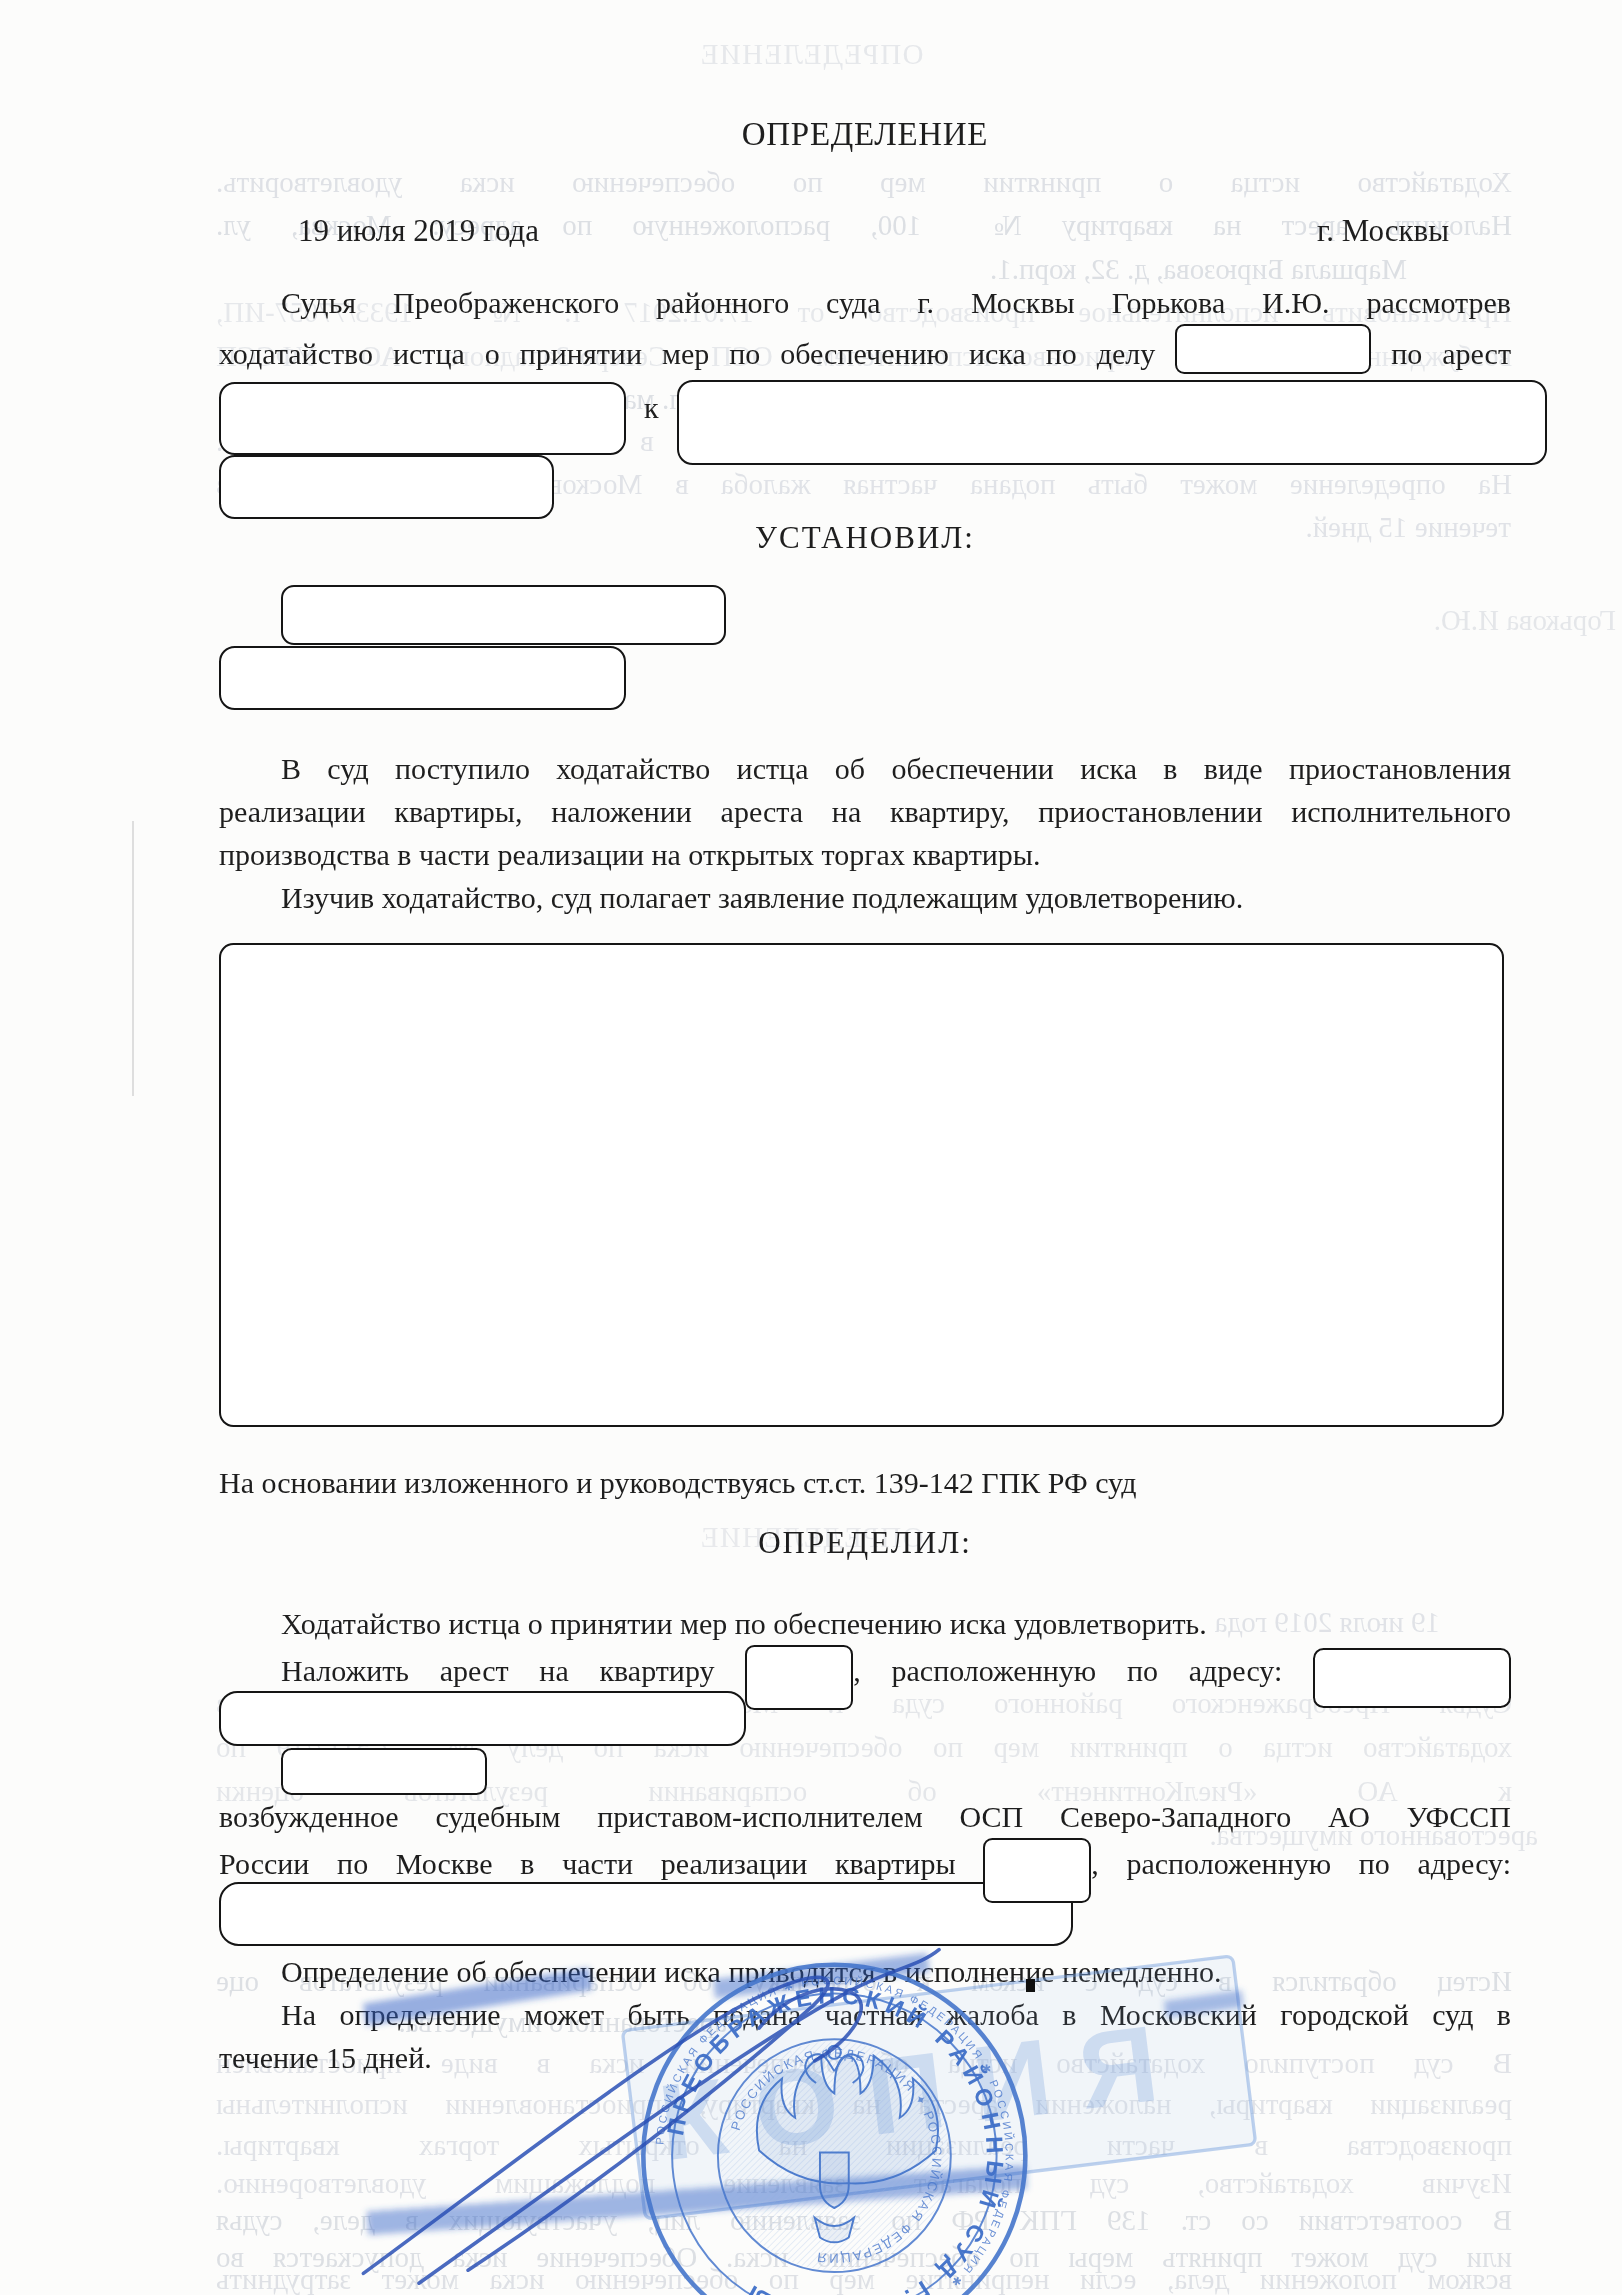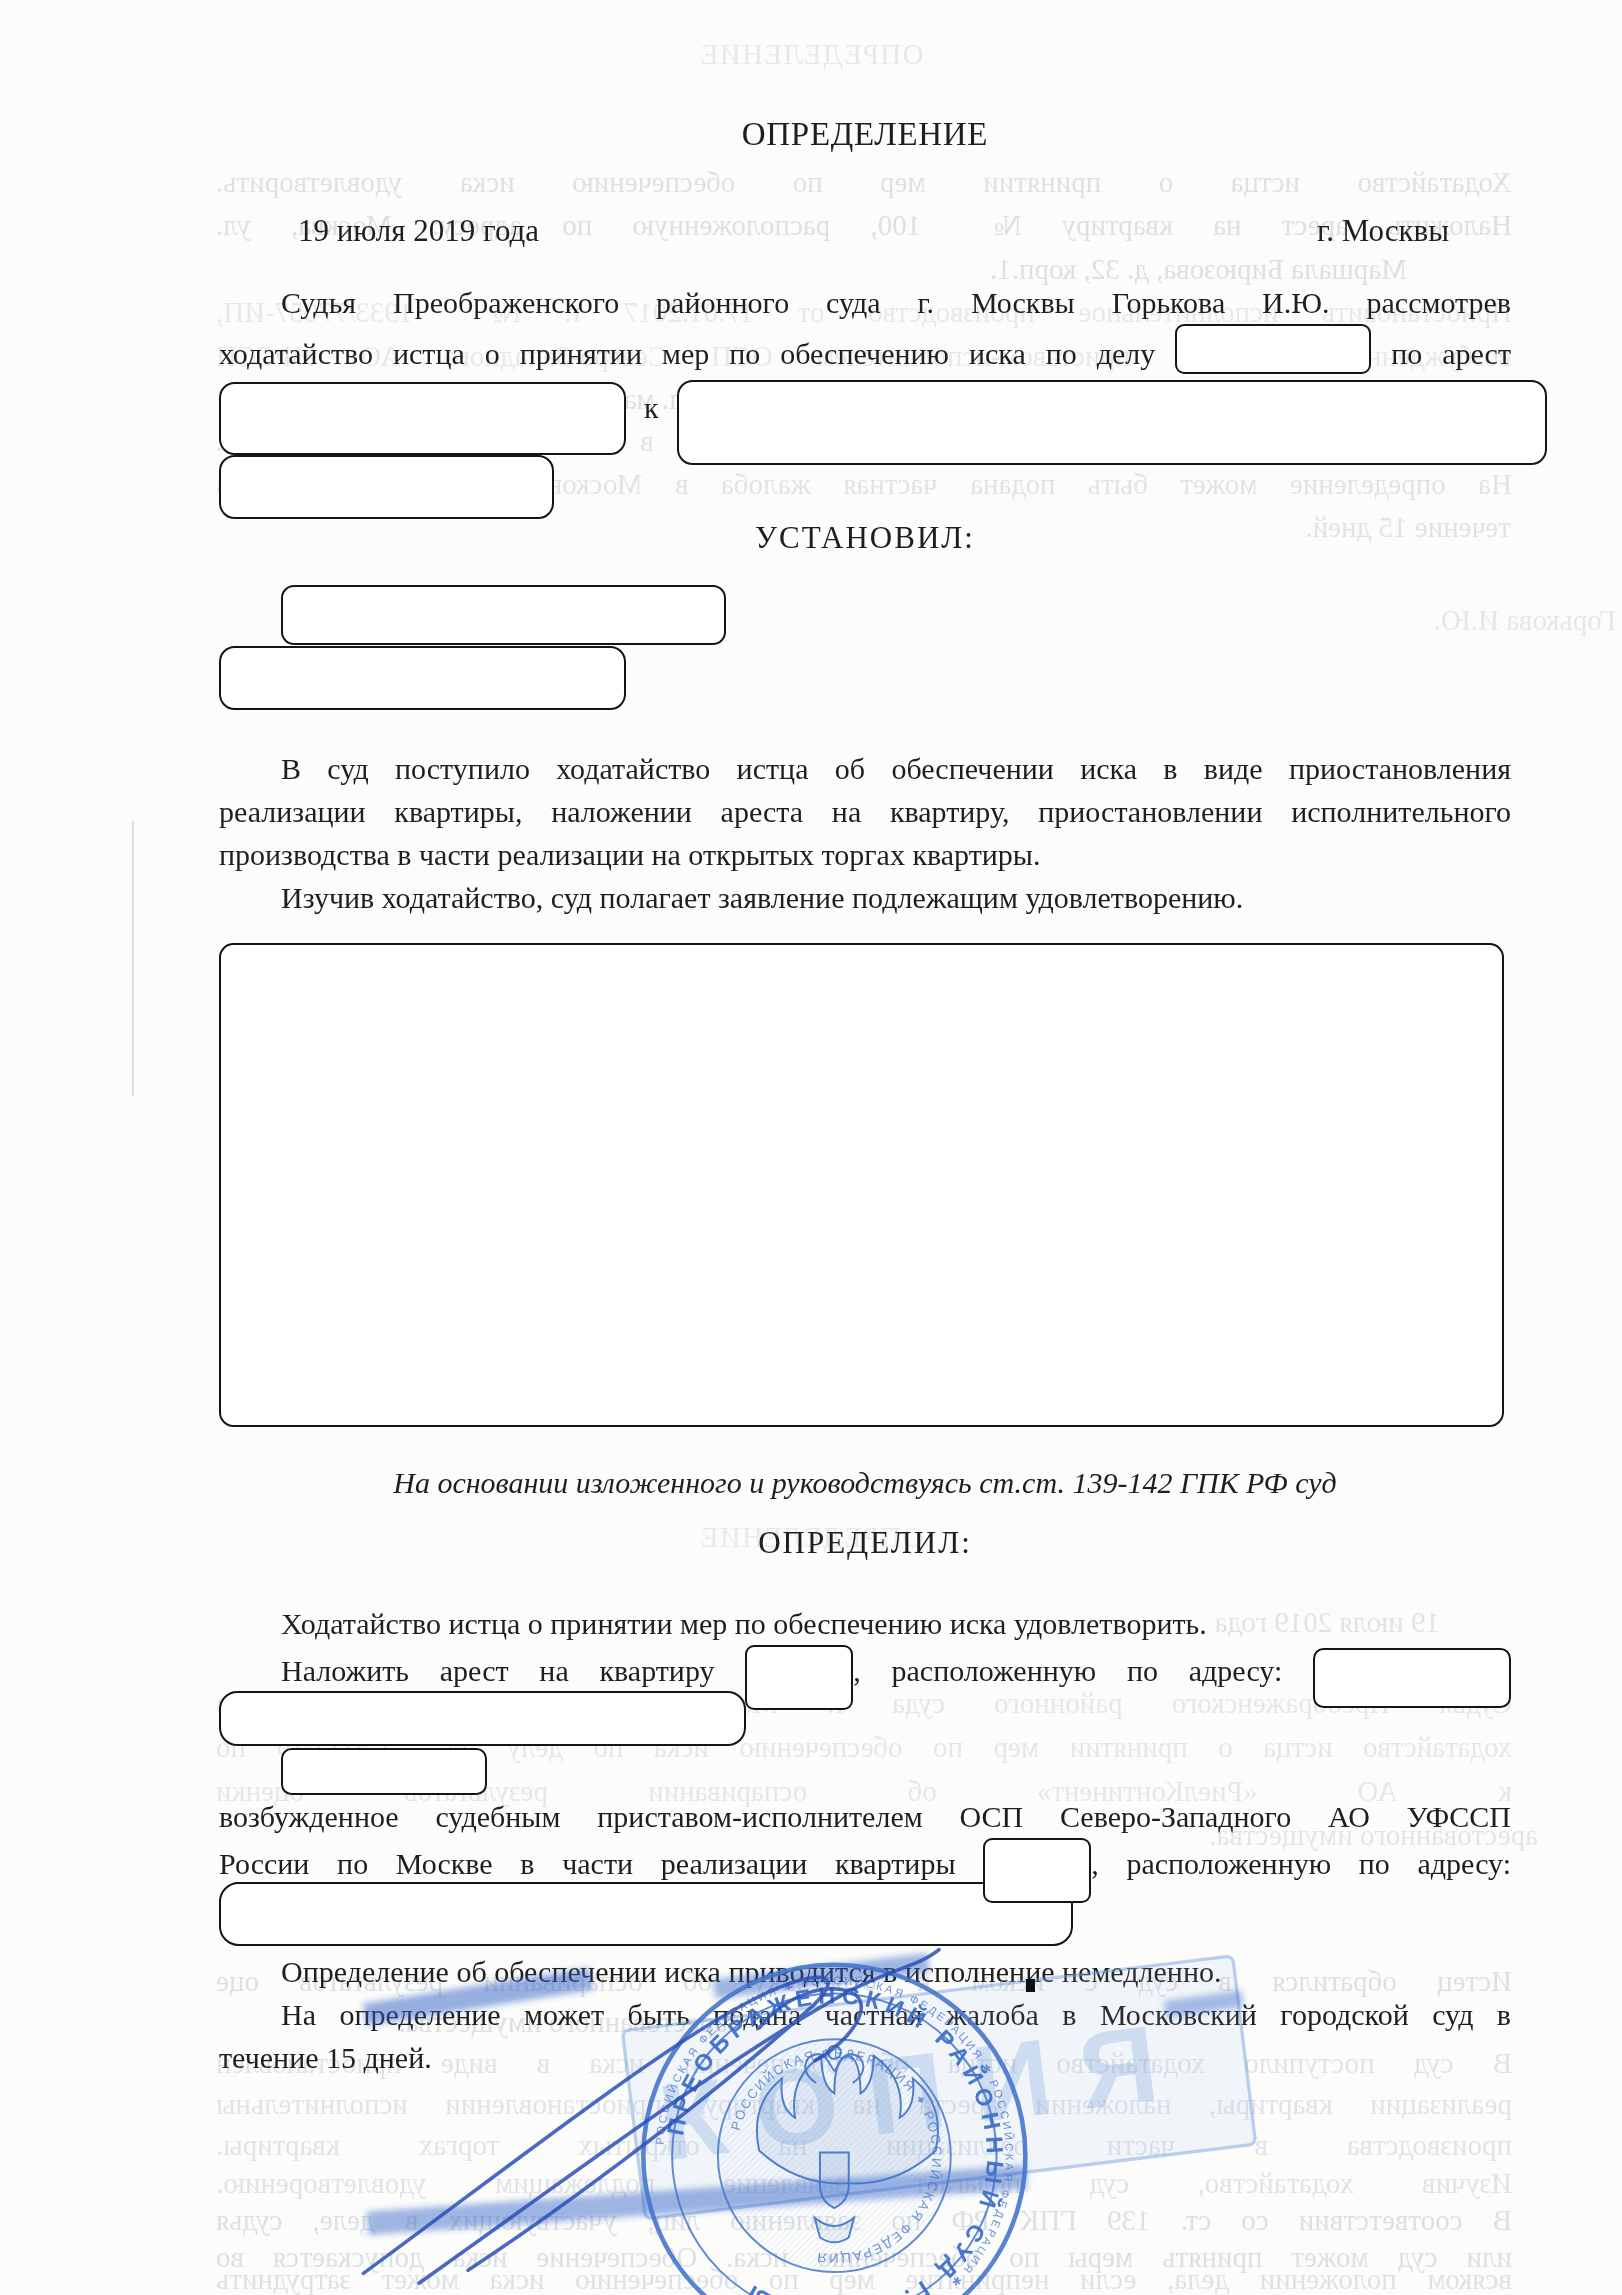--- a/index.html
+++ b/index.html
@@ -3,21 +3,21 @@
 <meta charset="utf-8">
 <style>
   html,body{margin:0;padding:0;background:#e8e8e8;}
   .page{position:relative;width:1623px;height:2295px;background:#fcfcfb;overflow:hidden;
         font-family:"Liberation Serif", serif;color:#1e1e1e;}
   .content{position:absolute;left:219px;top:0;width:1292px;}
   .line{font-size:30px;line-height:43px;}
   .jl{text-align:justify;text-align-last:justify;}
   .ll{text-align:left;}
   .ind{text-indent:62px;}
-  .ctr{text-align:center;font-style:italic;}
+  .ctr{}
   .doc-title{padding-top:116px;text-align:center;font-size:33px;letter-spacing:0.7px;}
   .daterow{margin-top:56px;display:flex;justify-content:space-between;font-size:31px;line-height:43px;}
   .daterow .d1{margin-left:79px;}
   .daterow .d2{margin-right:62px;}
   .p1{margin-top:29px;}
   .section-head{text-align:center;font-size:31px;letter-spacing:2px;line-height:43px;}
   .sec1{margin-top:6.5px;}
   .sec2{margin-top:17px;}
   
   .rb{background:#fff;border:2px solid #151515;border-radius:11.8px;box-sizing:border-box;}

